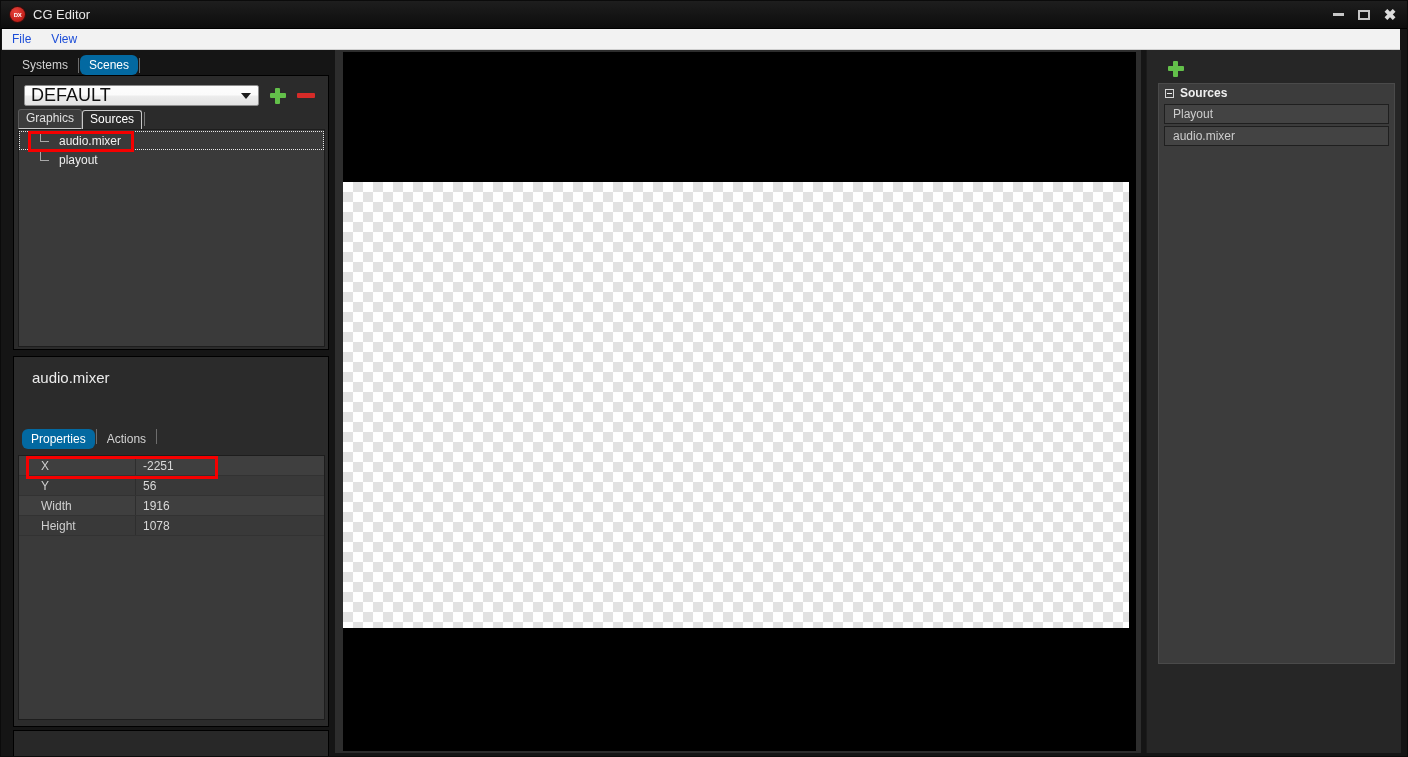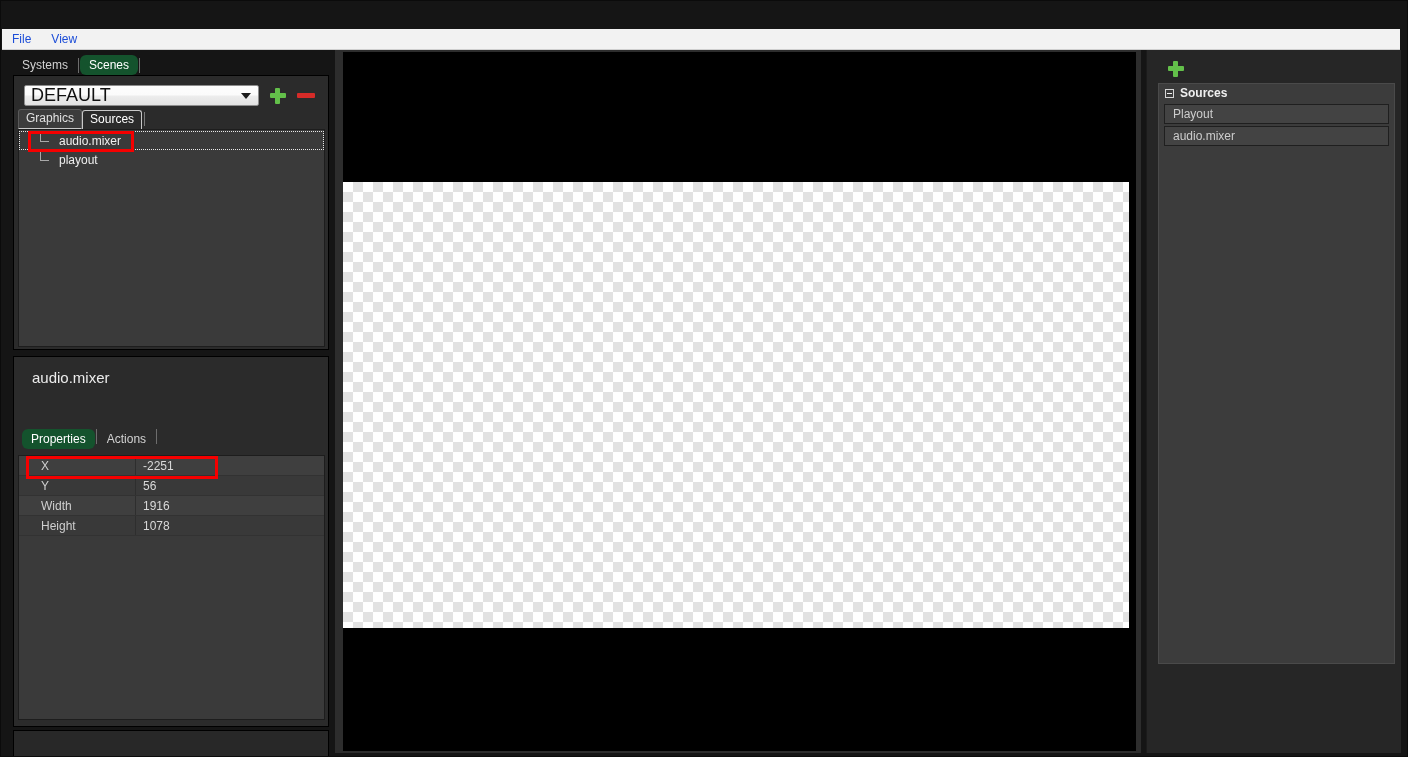--- a/index.html
+++ b/index.html
@@ -76,21 +76,21 @@
     display: flex; align-items: flex-end;
     padding-left: 4px;
   }
   .tab {
     position: relative;
     font-size: 12px; color: #d2d2d2;
     padding: 3px 9px 3px 9px;
     border-radius: 5px 5px 0 0;
   }
   .tab.sel {
-    background: #14532d;
+    background: #0369a1;
     color: #ffffff;
     border-radius: 6px;
   }
   .tab-sep {
     width: 1px; height: 15px; background: #6d6d6d; margin: 0 1px 2px 1px;
   }
 
   
   #scenes-panel {
     position: absolute; left: 4px; top: 22px;
@@ -319,20 +319,35 @@
     display: flex; align-items: center;
     padding-left: 8px;
     color: #cdcdcd; font-size: 12px;
   }
 </style>
 </head>
 <body>
 
 <div id="app">
 
+  <div id="titlebar">
+    <div id="app-icon">DX</div>
+    <div id="app-title">CG Editor</div>
+    <div id="win-buttons">
+      <div class="win-btn">
+        <span class="glyph-min"></span>
+      </div>
+      <div class="win-btn">
+        <span class="glyph-max"></span>
+      </div>
+      <div class="win-btn">
+        <span class="glyph-close">✖</span>
+      </div>
+    </div>
+  </div>
 
   <div id="menubar">
     <div class="menu-item">File</div>
     <div class="menu-item">View</div>
   </div>
 
   <div id="left-col">
 
     <div class="tabstrip">
       <div class="tab">Systems</div>

